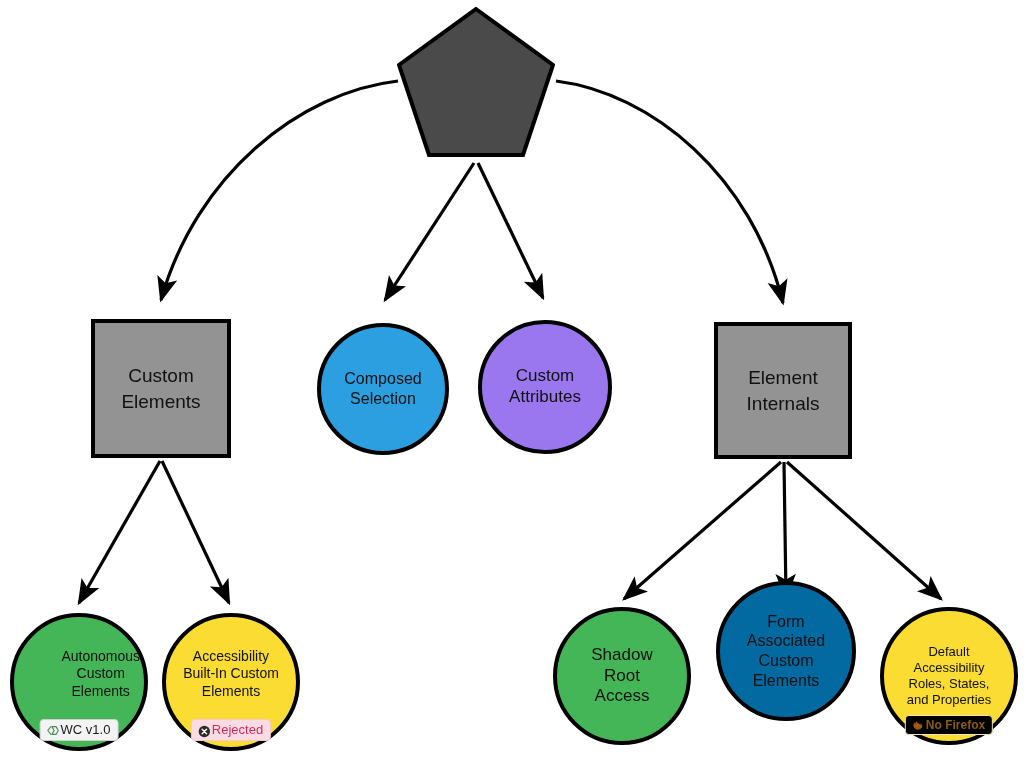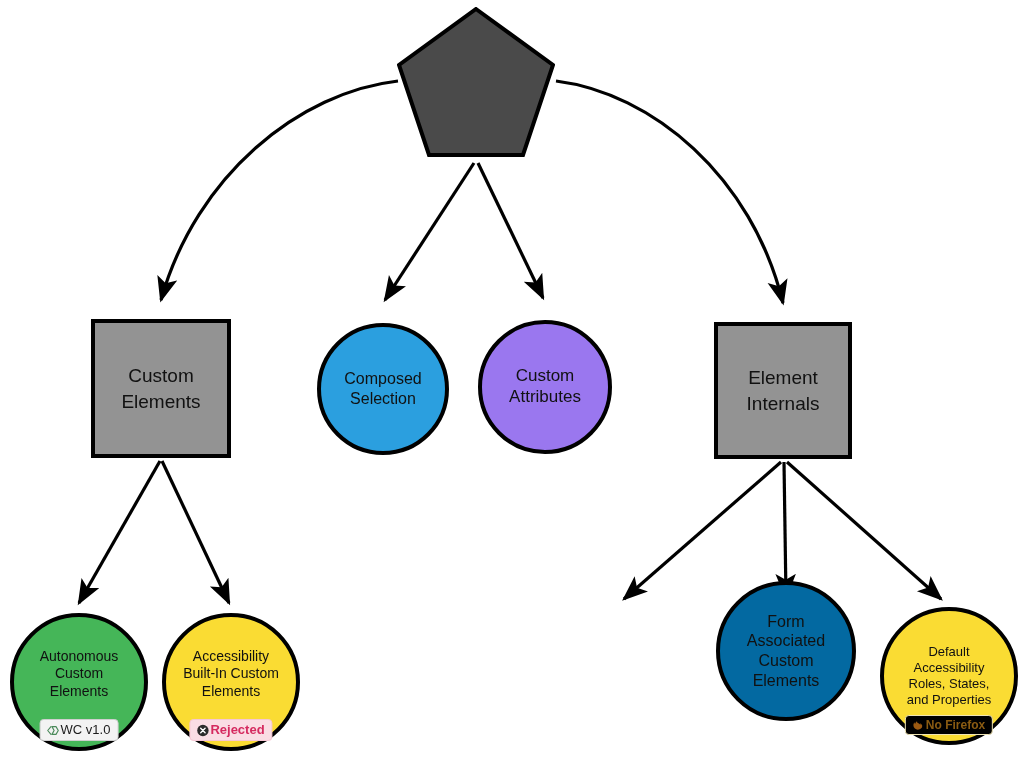--- a/index.html
+++ b/index.html
@@ -107,20 +107,21 @@
     background: #9a77ef;
     font-size: 17px;
   }
   .circle-autonomous {
     left: 10px;
     top: 613px;
     width: 138px;
     height: 138px;
     background: #45b658;
     font-size: 14px;
+    align-items: flex-end;
   }
   .circle-customizable {
     left: 162px;
     top: 613px;
     width: 138px;
     height: 138px;
     background: #fadc33;
     font-size: 14px;
   }
   .circle-shadow-root {
@@ -165,22 +166,23 @@
     line-height: 1.2;
   }
   .badge-wc {
     background: #f3f3f3;
     color: #1b1b1b;
     border: 1px solid #cfcfcf;
   }
   .badge-rejected {
     background: #fadde4;
     color: #d52a5f;
-    font-weight: bold;
+    font-weight: normal;
     border: 1px solid #f6c7d4;
+    align-items: flex-end;
   }
   .badge-firefox {
     background: #000000;
     color: #8a5b12;
     font-weight: bold;
     border: 1px solid #efe4b4;
     font-size: 12px;
   }
   .badge-icon {
     display: inline-flex;
@@ -270,20 +272,25 @@
       <span class="badge-icon">
         <svg viewBox="0 0 16 16" width="13" height="13" aria-hidden="true">
           <circle cx="8" cy="8" r="7" fill="#2b2b2b"></circle>
           <path d="M5.3 5.3 L10.7 10.7 M10.7 5.3 L5.3 10.7" stroke="#ffffff" stroke-width="1.7" stroke-linecap="round"></path>
         </svg>
       </span>
       <span class="badge-text">Rejected</span>
     </span>
   </div>
 
+  <div class="node node-circle circle-shadow-root">
+    <span class="node-label">Shadow
+Root
+Access</span>
+  </div>
 
   <div class="node node-circle circle-form-associated">
     <span class="node-label">Form
 Associated
 Custom
 Elements</span>
   </div>
 
   <div class="node node-circle circle-default-a11y">
     <span class="node-label" style="">Default

